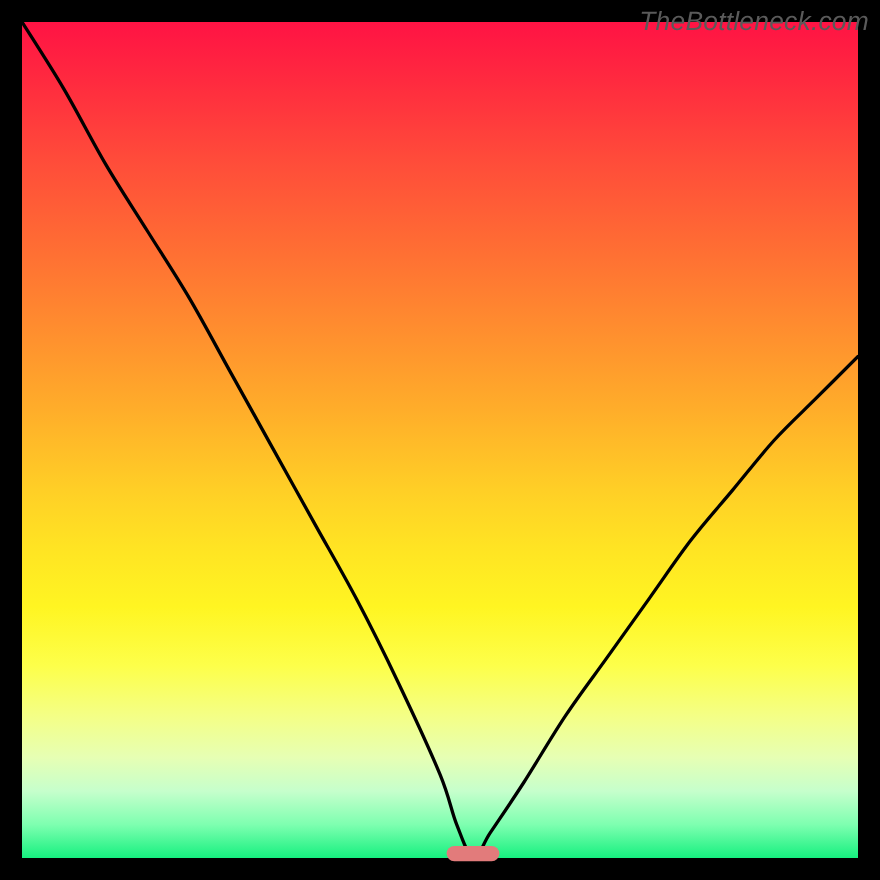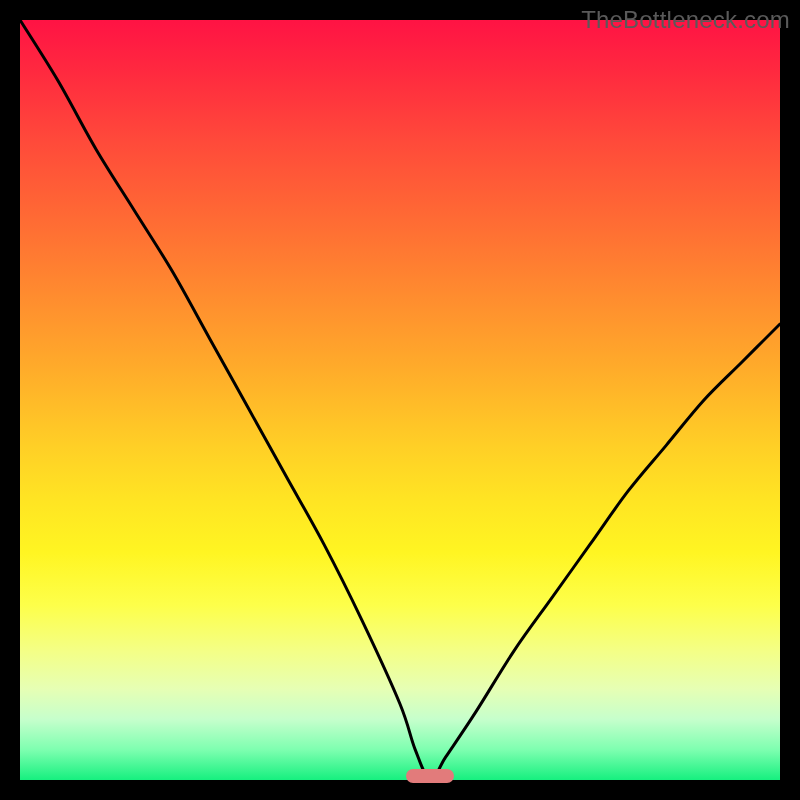--- a/index.html
+++ b/index.html
@@ -9,20 +9,21 @@
     height: 800px;
     background: #000;
     overflow: hidden;
     font-family: Arial, Helvetica, sans-serif;
   }
   .frame {
     position: relative;
     width: 800px;
     height: 800px;
     background: #000;
+    font-style: italic;
   }
   .watermark {
     position: absolute;
     top: 6px;
     right: 10px;
     color: #5a5a5a;
     font-size: 24px;
     font-weight: 400;
     letter-spacing: 0.2px;
     z-index: 20;

